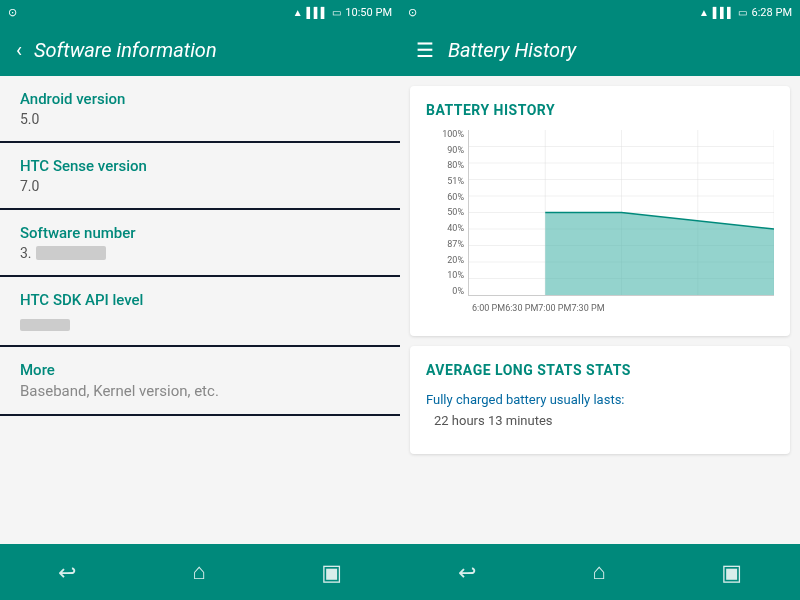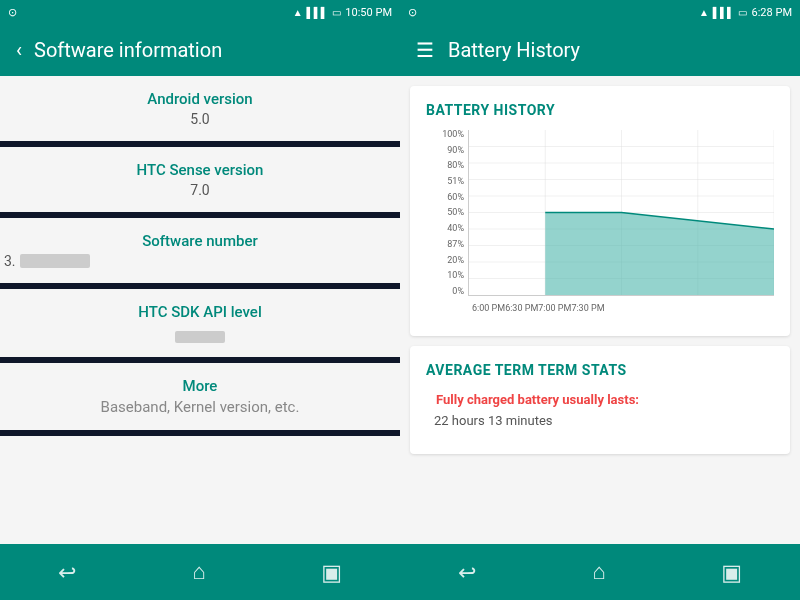--- a/index.html
+++ b/index.html
@@ -40,37 +40,37 @@
       display: flex;
       align-items: center;
       padding: 0 16px;
       color: white;
       gap: 12px;
     }
     .app-bar-title {
       font-size: 20px;
       font-weight: 400;
       color: white;
+      font-style: italic;
     }
     .back-arrow {
       font-size: 20px;
       color: white;
       cursor: pointer;
     }
 
     .content-area {
       flex: 1;
       background: #f5f5f5;
       overflow-y: auto;
     }
 
     .info-item {
-      padding: 14px 4px;
-      border-bottom: 6px solid #0f172a;
-      text-align: center;
+      padding: 14px 20px;
+      border-bottom: 2px solid #0f172a;
     }
     .info-label {
       color: #00897b;
       font-size: 15px;
       font-weight: 500;
       margin-bottom: 3px;
     }
     .info-value {
       color: #555;
       font-size: 14px;
@@ -196,23 +196,22 @@
       color: #666;
     }
 
     .stats-row {
       font-size: 13px;
       color: #444;
       margin-bottom: 6px;
       line-height: 1.6;
     }
     .stats-row strong {
-      font-weight: 700;
-      color: #ef4444;
-      margin-left: 10px;
+      font-weight: 400;
+      color: #0369a1;
     }
     .stats-value {
       display: block;
       padding-left: 8px;
       color: #555;
     }
   </style>
 </head>
 <body>
 
@@ -340,21 +339,21 @@
         <div class="chart-x-labels">
           <span class="x-label">6:00 PM</span>
           <span class="x-label">6:30 PM</span>
           <span class="x-label">7:00 PM</span>
           <span class="x-label">7:30 PM</span>
         </div>
       </div>
     </div>
 
     <div class="card">
-      <div class="card-title">AVERAGE TERM TERM STATS</div>
+      <div class="card-title">AVERAGE LONG STATS STATS</div>
       <div class="stats-row">
         <strong>Fully charged battery usually lasts:</strong>
         <span class="stats-value">22 hours 13 minutes</span>
       </div>
     </div>
   </div>
 
   <div class="nav-bar">
     <span class="nav-icon">↩</span>
     <span class="nav-icon">⌂</span>

